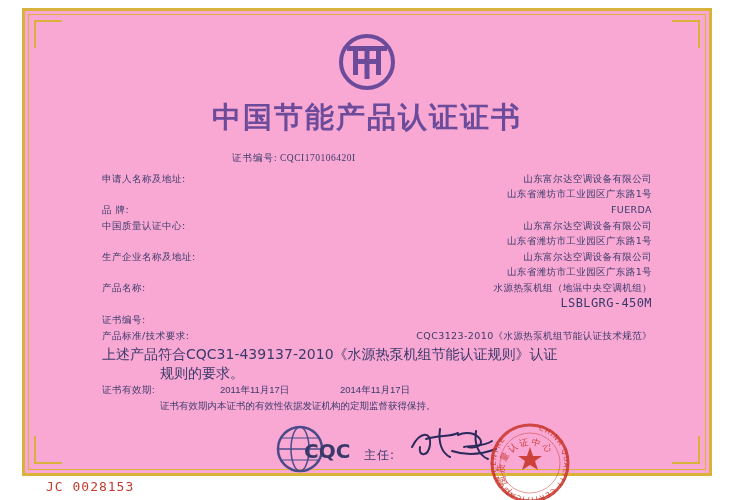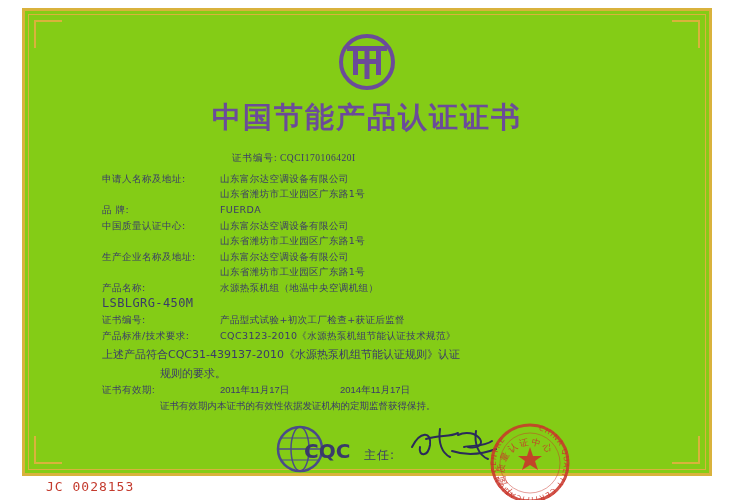--- a/index.html
+++ b/index.html
@@ -19,21 +19,21 @@
     height: 500px;
     background: #ffffff;
   }
   
   .cert {
     position: absolute;
     left: 22px;
     top: 8px;
     width: 690px;
     height: 468px;
-    background: #84cc16;
+    background: #f9a8d4;
   }
   .border-outer {
     position: absolute;
     left: 0; top: 0; right: 0; bottom: 0;
     border: 3px solid #d9b23c;
   }
   .border-inner {
     position: absolute;
     left: 6px; top: 6px; right: 6px; bottom: 6px;
     border: 1px solid #d9b23c;
@@ -102,28 +102,28 @@
     line-height: 15px;
   }
   .field-label {
     width: 118px;
     flex: 0 0 118px;
     letter-spacing: 0.5px;
   }
   .field-value {
     flex: 1 1 auto;
   }
-  .field-value .line { display: block; letter-spacing: 0.4px; }
+  .field-value .line { display: block; letter-spacing: 0.4px; text-align: right; }
   .mono { font-family: "DejaVu Sans Mono", "Liberation Mono", monospace; font-size: 12px; letter-spacing: 0.5px; }
 
   .para {
     margin-top: 4px;
     padding-left: 60px;
     padding-right: 48px;
-    font-size: 11px;
+    font-size: 14px;
     line-height: 15px;
     color: #3a3a6a;
     font-family: "DejaVu Sans", "Liberation Sans", sans-serif;
   }
   .para .indent { display: block; }
   .para2 { padding-left: 118px; }
 
   .valid-row {
     display: flex;
     padding-left: 60px;
@@ -271,23 +271,20 @@
         </div>
 
         <div class="field-row">
           <div class="field-value">
             <span class="line mono">LSBLGRG-450M</span>
           </div>
         </div>
 
         <div class="field-row">
           <div class="field-label">证书编号:</div>
-          <div class="field-value">
-            <span class="line">产品型式试验+初次工厂检查+获证后监督</span>
-          </div>
         </div>
 
         <div class="field-row">
           <div class="field-label">产品标准/技术要求:</div>
           <div class="field-value">
             <span class="line">CQC3123-2010《水源热泵机组节能认证技术规范》</span>
           </div>
         </div>
 
       </div>

